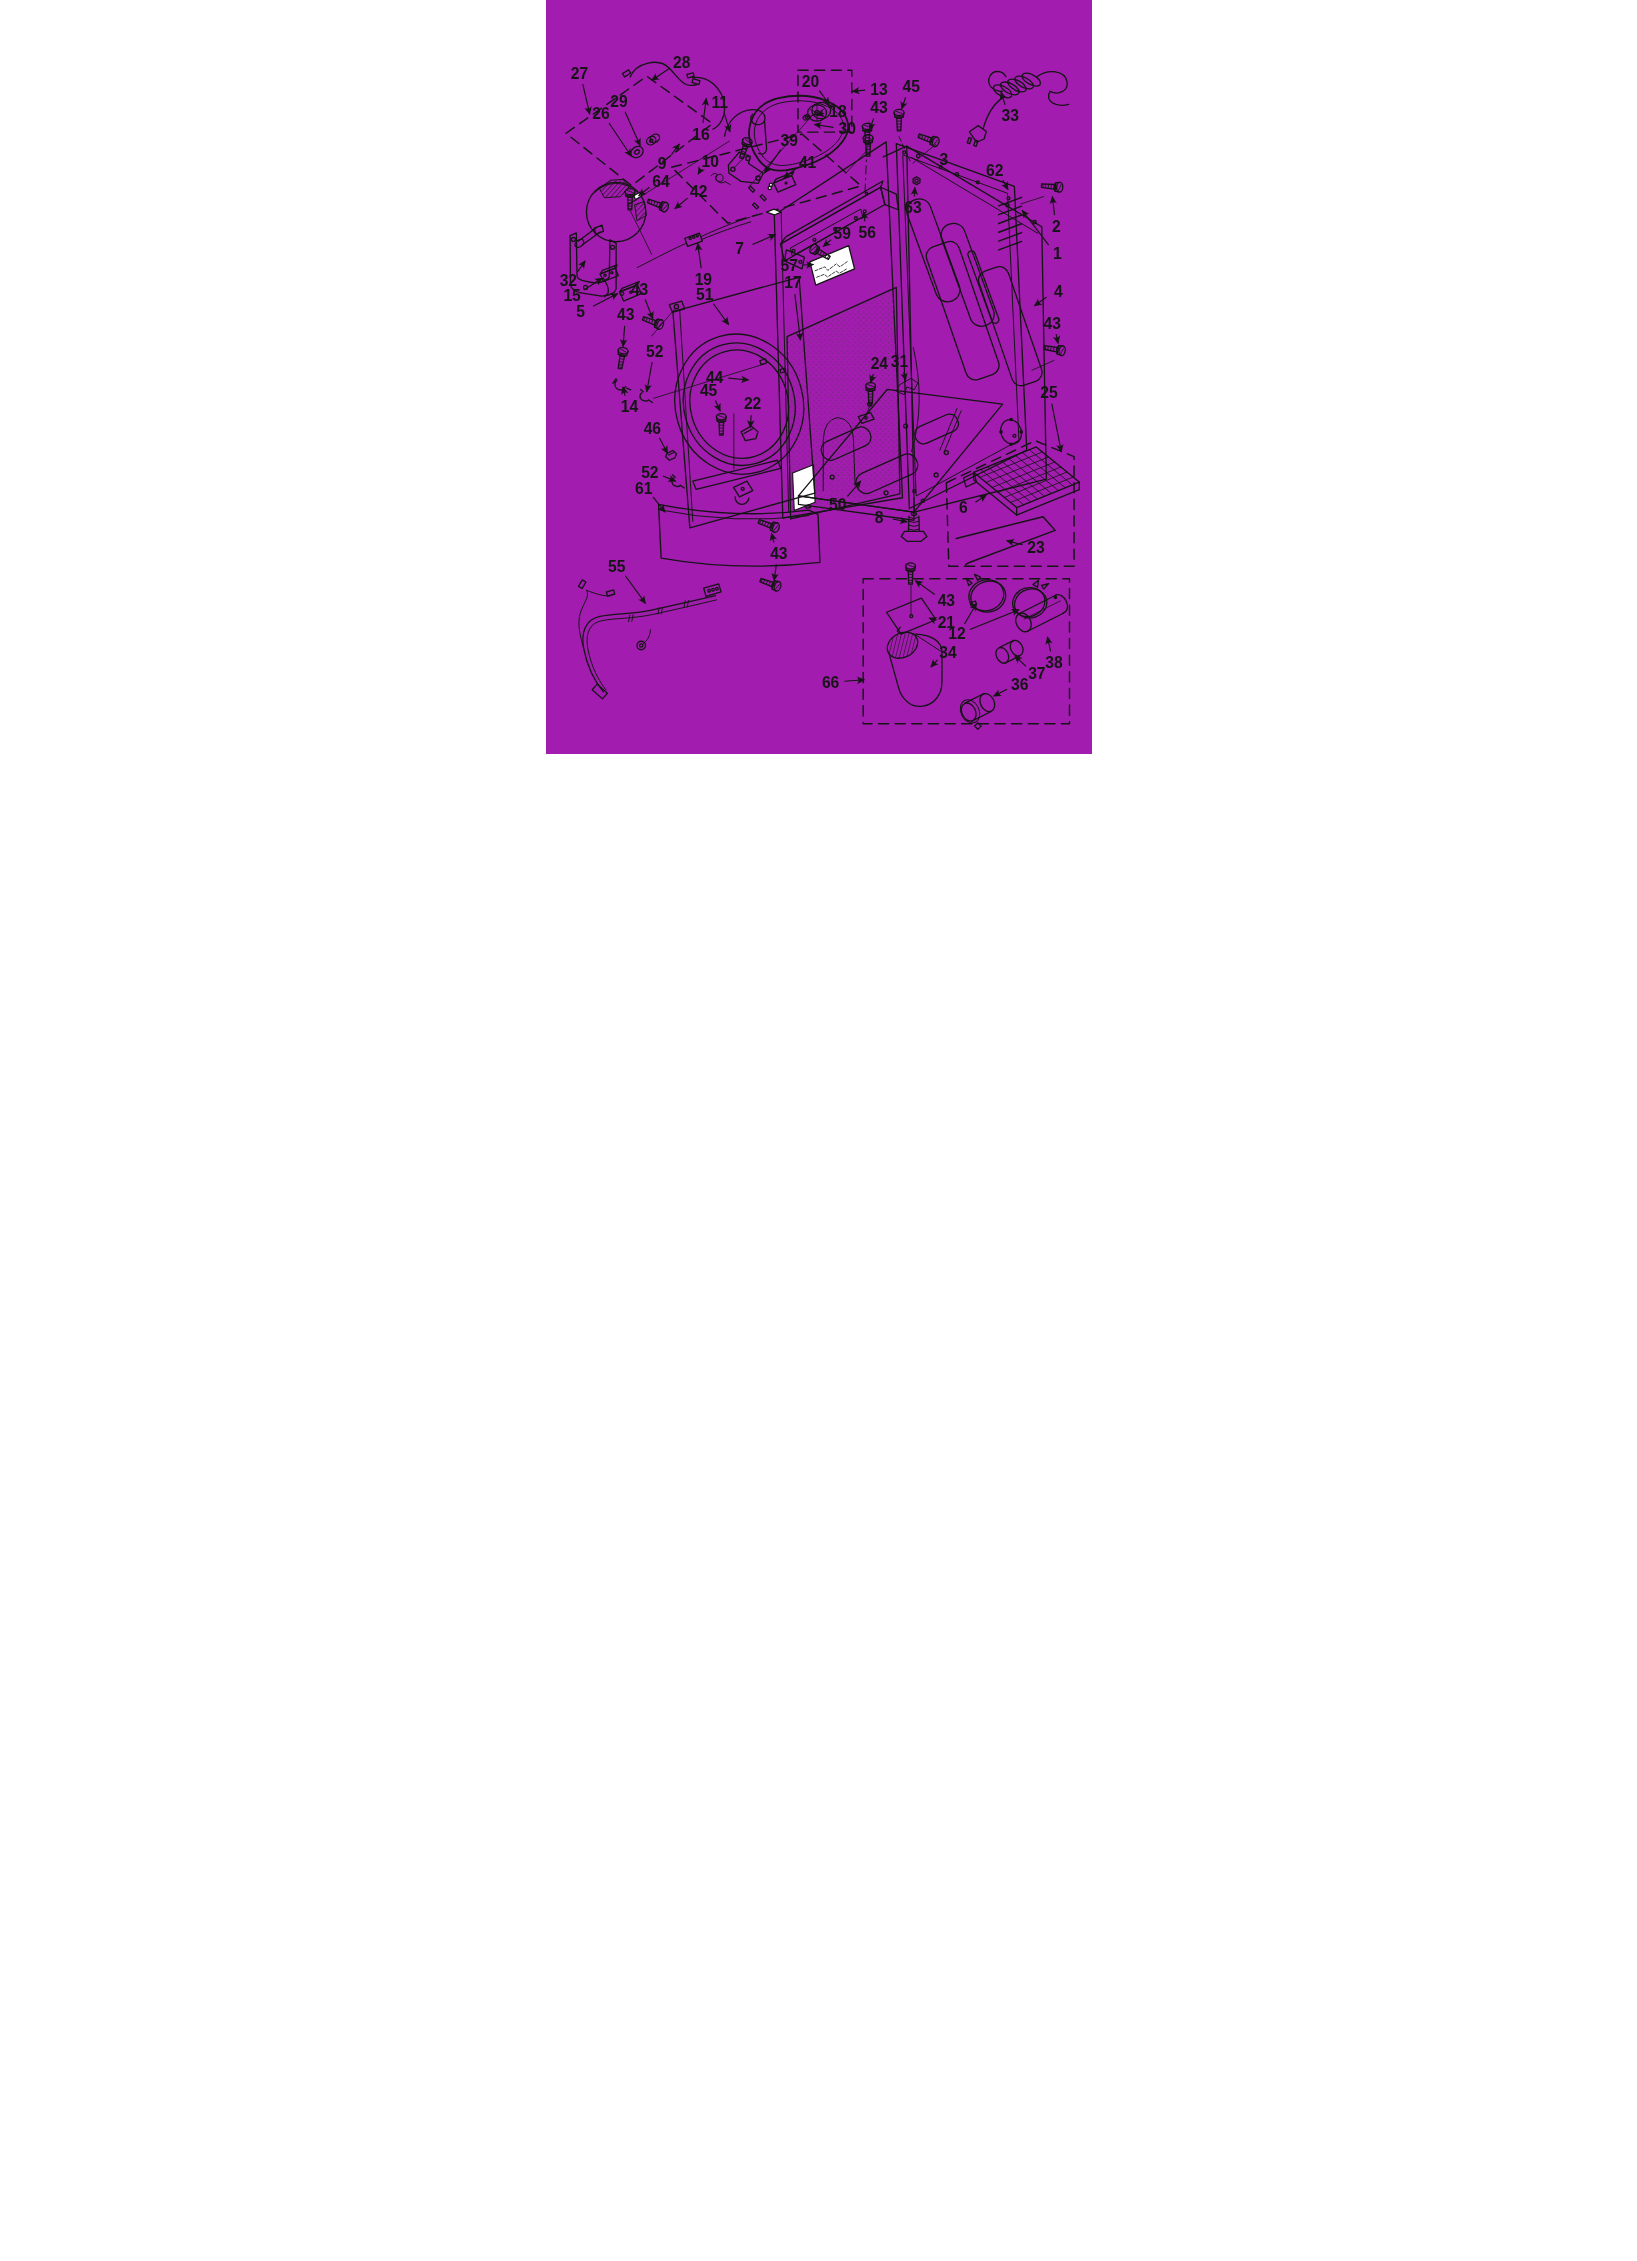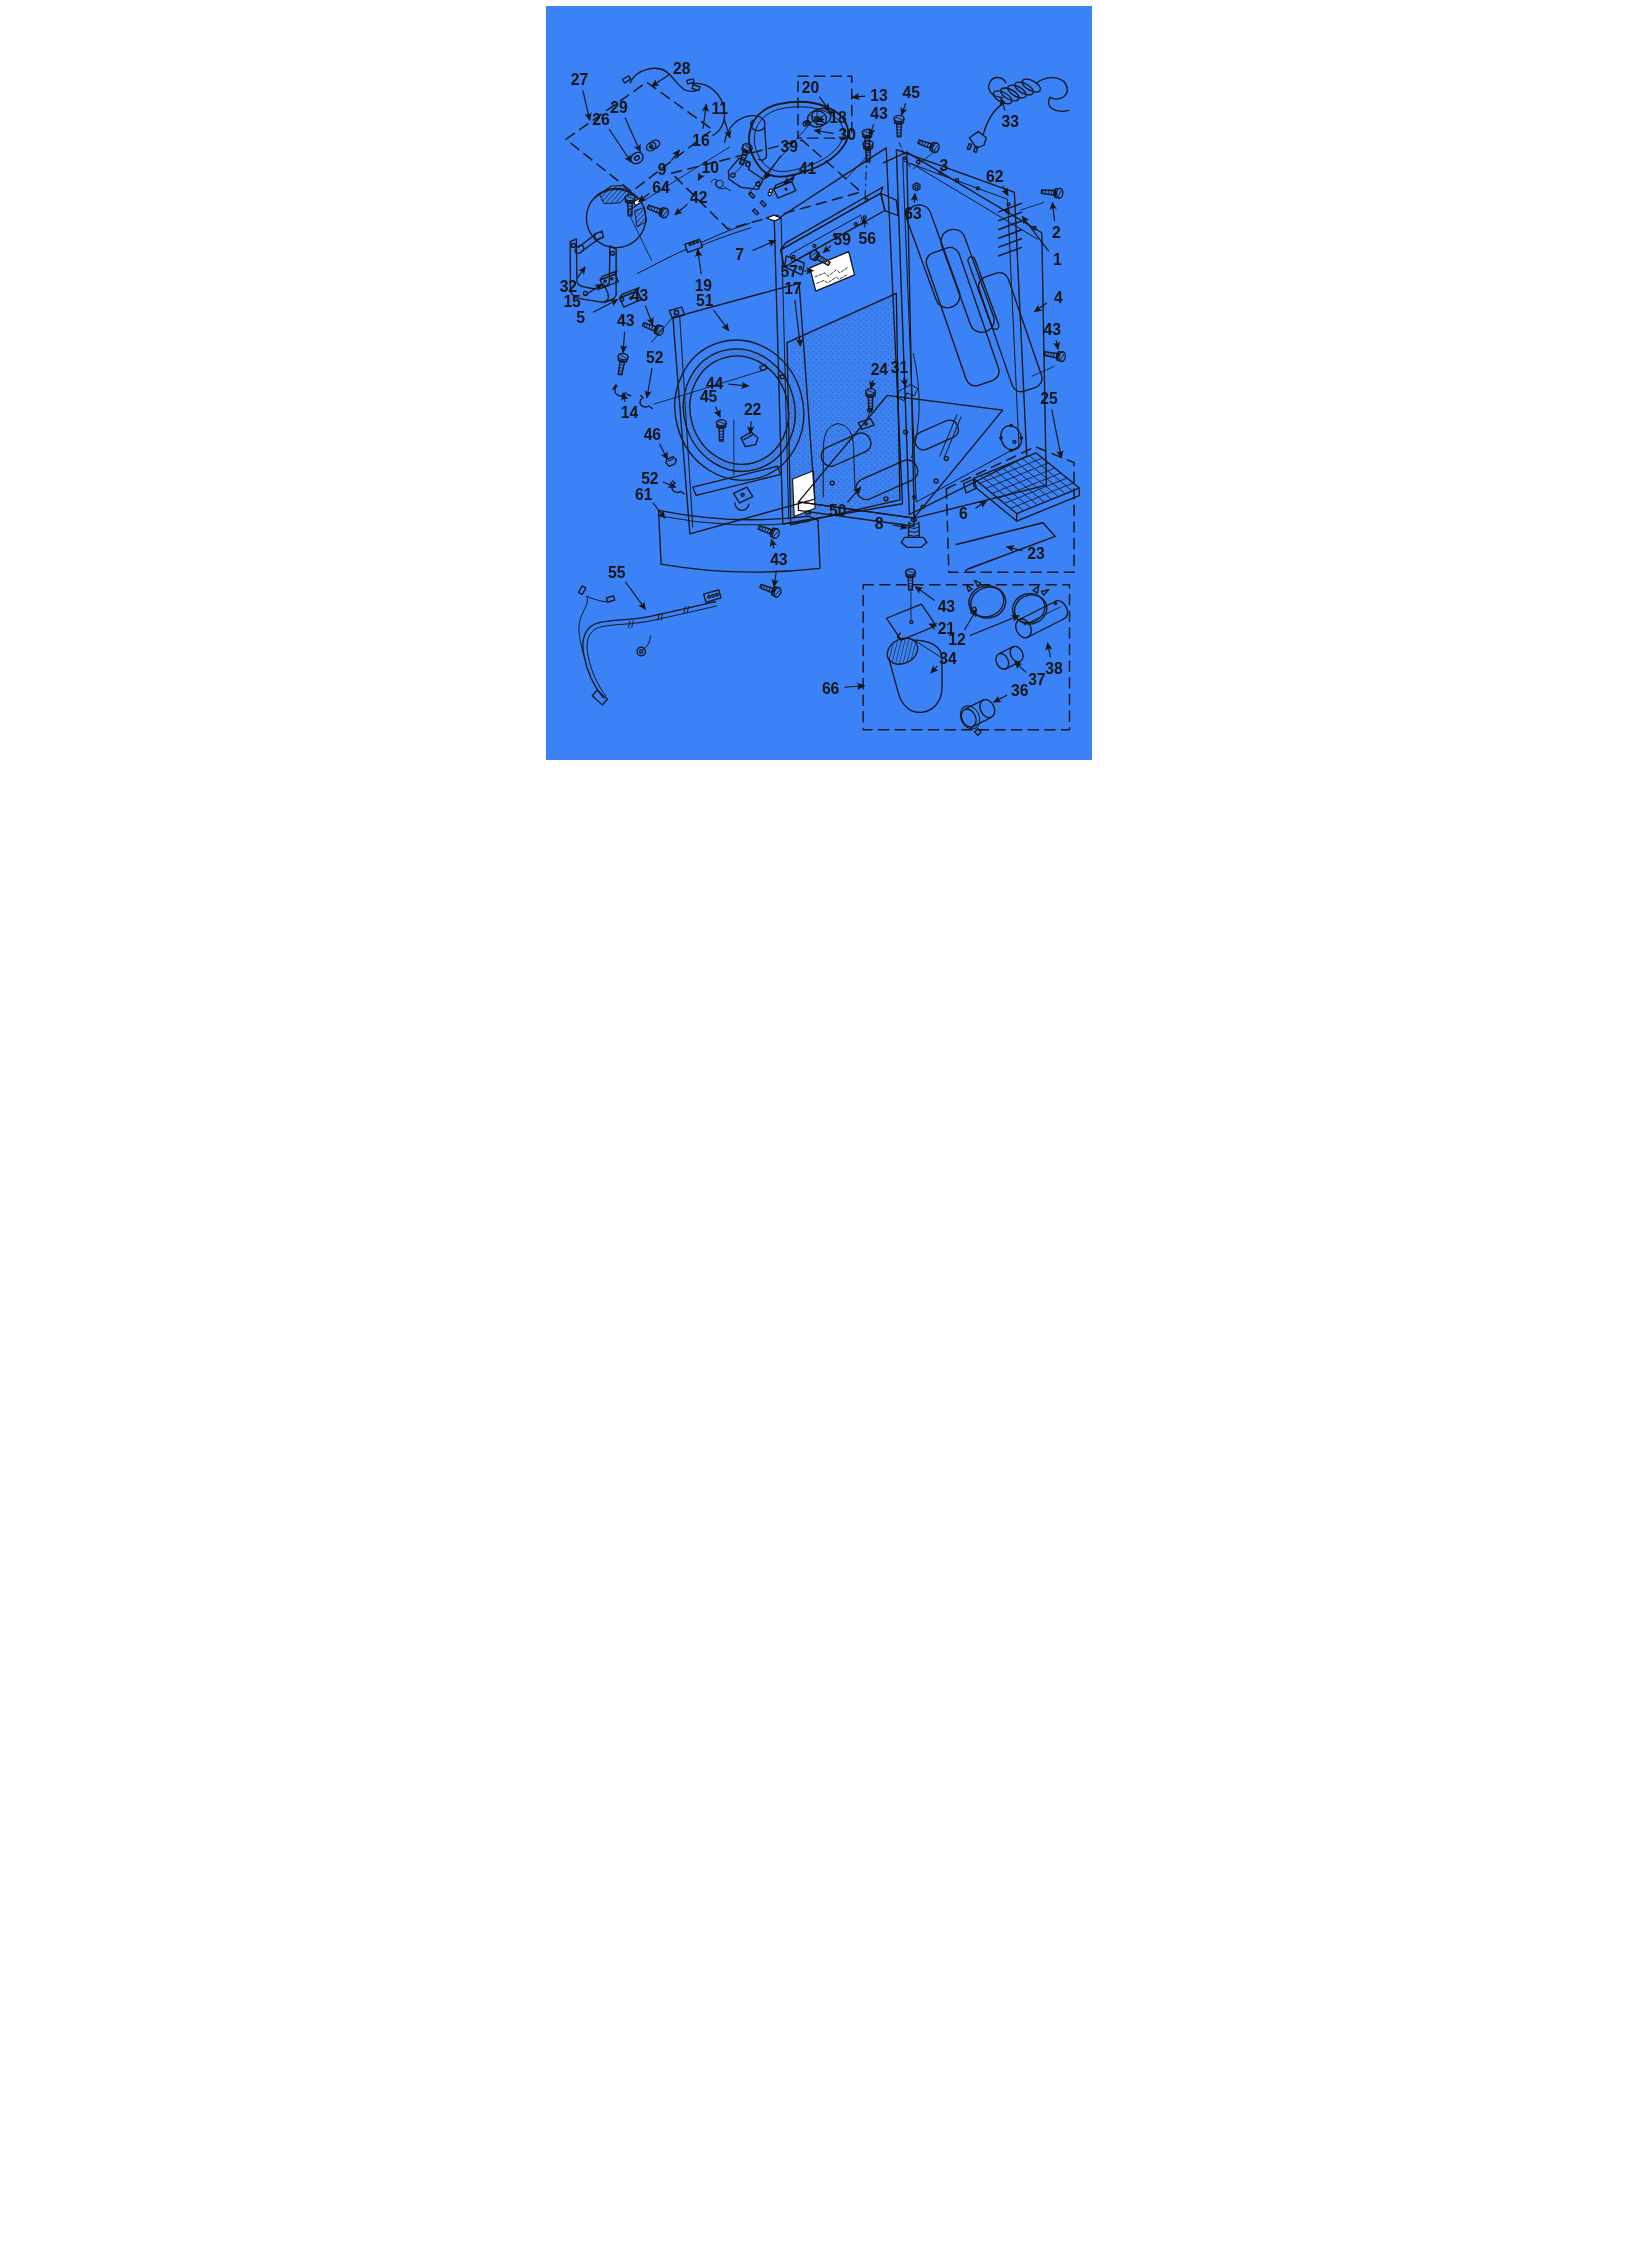--- a/index.html
+++ b/index.html
@@ -1,17 +1,17 @@
 <!DOCTYPE html>
 <html style="font-size:7.8px"><head>
 <meta charset="utf-8">
 <style>
   html,body{margin:0;padding:0;background:#ffffff;}
   .page{
-    width:546px;height:754px;margin:6px auto;background:#3b82f6;
+    width:546px;height:754px;margin:0 auto;background:#a21caf;
     font-family:"Liberation Sans", sans-serif;
   }
   svg{display:block;width:100%;height:100%;}
   .art{stroke:#151515;fill:none;stroke-width:8;stroke-linecap:round;stroke-linejoin:round;}
   .thin{stroke-width:5;}
   .med{stroke-width:6;}
   .dashbox{stroke-width:9;stroke-dasharray:62 40;fill:none;}
   .leader{stroke:#151515;stroke-width:7;fill:none;marker-end:url(#ah);}
   .callout-text{
     font-family:"Liberation Sans", sans-serif;

